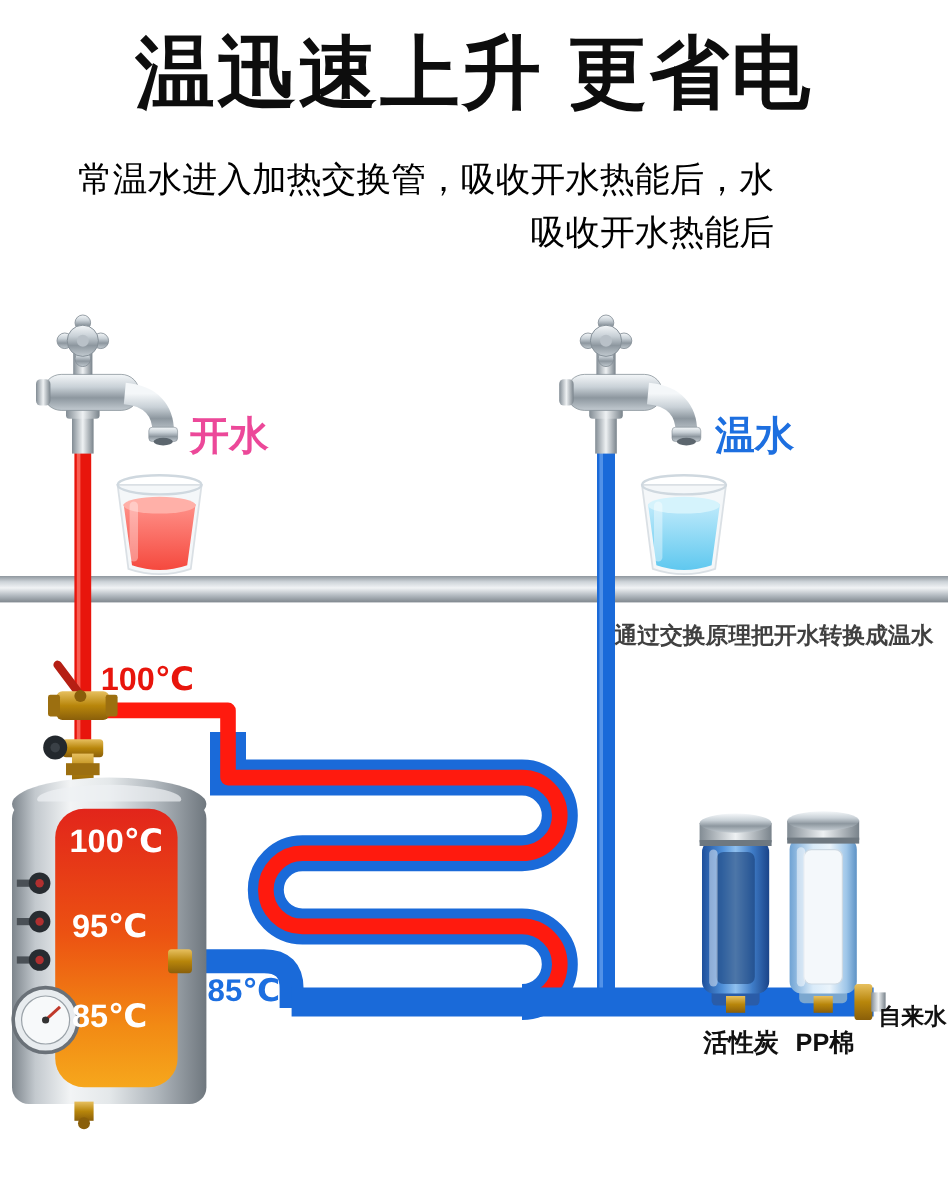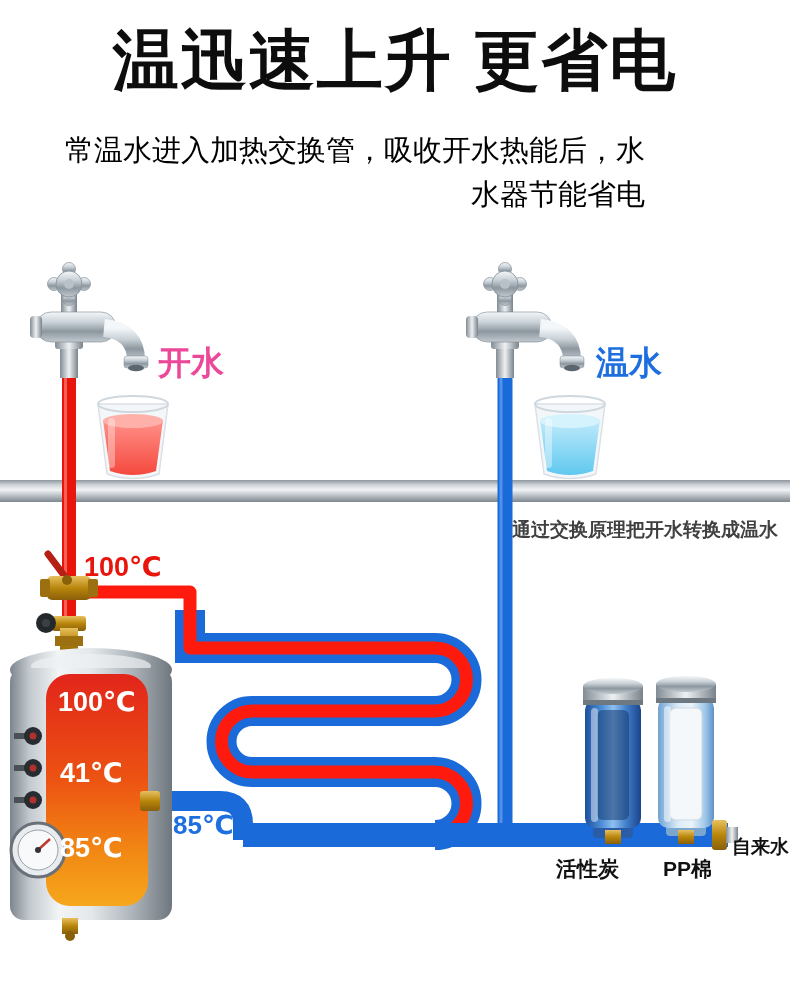--- a/index.html
+++ b/index.html
@@ -216,34 +216,34 @@
   <g>
     <rect x="712" y="820" width="15" height="30" rx="3" fill="url(#gBrass)"></rect>
     <rect x="726" y="827" width="12" height="16" fill="url(#gChromeH)"></rect>
   </g>
 </svg>
 
 <div class="title">温迅速上升 更省电</div>
 
 <div class="intro">
   <div>常温水进入加热交换管，吸收开水热能后，水</div>
-  <div>水器节能省电</div>
+  <div>吸收开水热能后</div>
 </div>
 
 <div class="lbl hot" style="left:158px;top:341px">开水</div>
 <div class="lbl warm" style="left:596px;top:341px">温水</div>
 
 <div class="lbl note" style="left:512px;top:517px">通过交换原理把开水转换成温水</div>
 
 <div class="lbl temp-hot" style="left:84px;top:551px">100℃</div>
 <div class="lbl temp-warm" style="left:173px;top:810px">85℃</div>
 
 <div class="lbl tank-temp" style="left:58px;top:686px">100℃</div>
-<div class="lbl tank-temp" style="left:60px;top:757px">41℃</div>
+<div class="lbl tank-temp" style="left:60px;top:757px">95℃</div>
 <div class="lbl tank-temp" style="left:60px;top:832px">85℃</div>
 
-<div class="lbl black" style="left:556px;top:855px">活性炭</div>
+<div class="lbl black" style="left:586px;top:855px">活性炭</div>
 <div class="lbl black" style="left:663px;top:855px">PP棉</div>
 
 <div class="lbl small-black" style="left:732px;top:834px">自来水</div>
 
 
 </div>
 
 </body></html>

